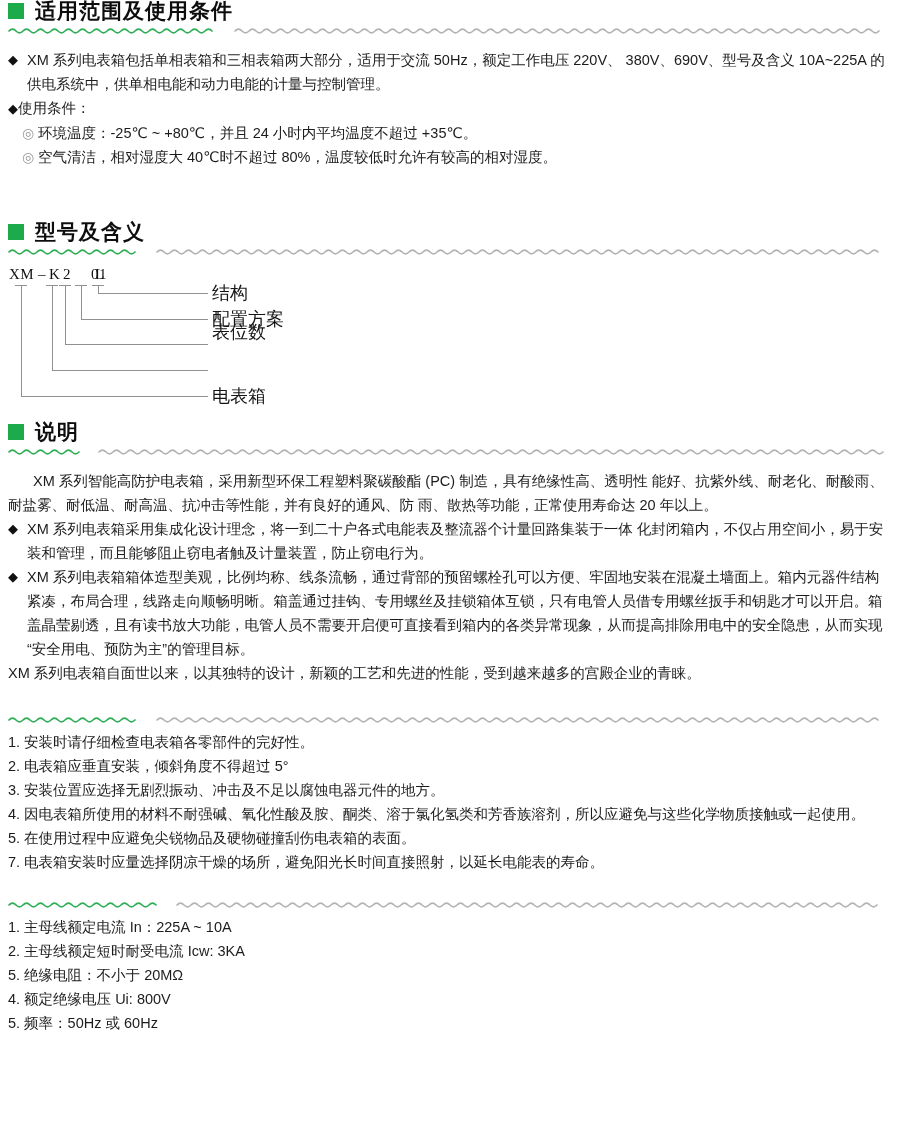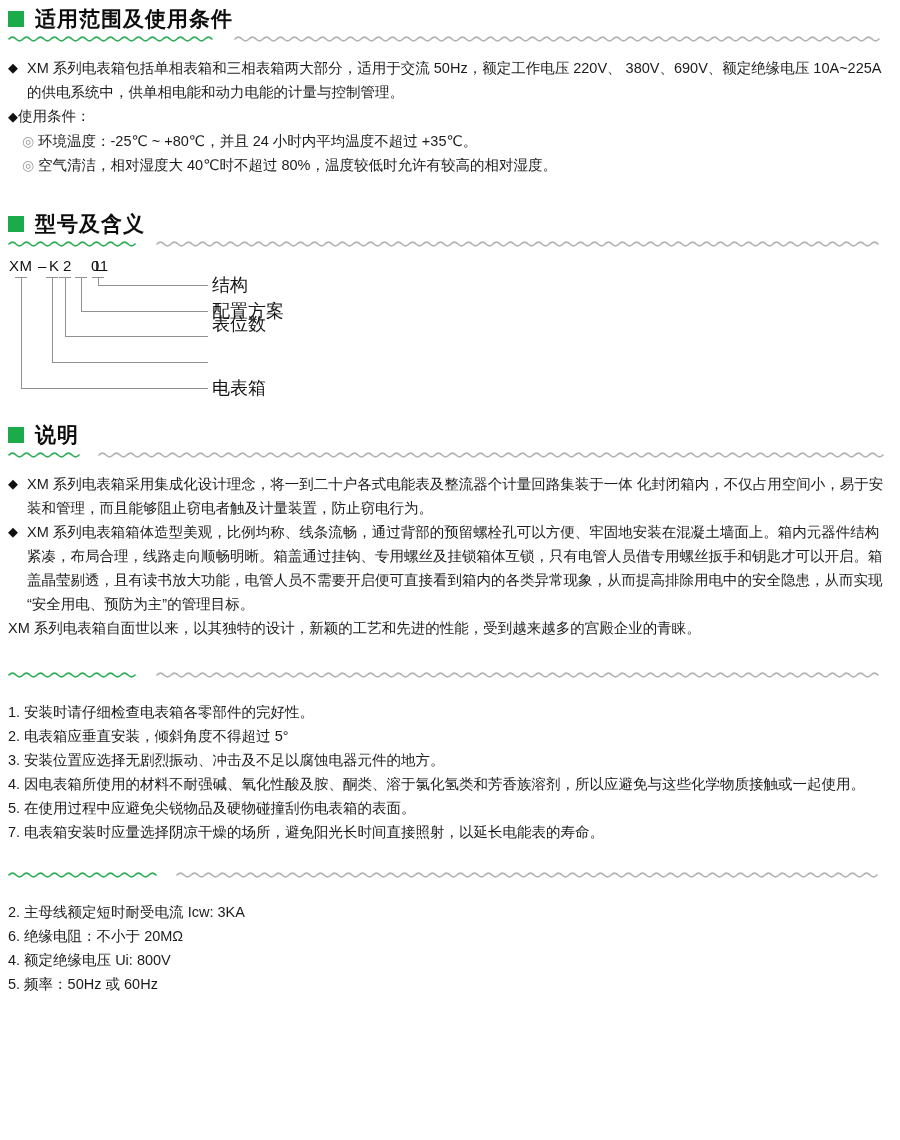--- a/index.html
+++ b/index.html
@@ -5,27 +5,27 @@
   :root{
     --green:#1caa4b;
     --wave-green:#2fae57;
     --wave-gray:#b3b3b3;
     --line-gray:#919191;
     --ink:#1c1c1c;
   }
   html,body{margin:0;padding:0;background:#ffffff;}
   .page{
     width:900px;height:1140px;box-sizing:border-box;
-    padding:8px 14px 0 8px;overflow:hidden;
+    padding:0 14px 0 8px;overflow:hidden;
     font-family:"Liberation Sans","DejaVu Sans",sans-serif;
     color:var(--ink);background:#fff;
   }
   section{display:block;}
-  .sec-model{margin-top:36px;}
-  .sec-desc{margin-top:17px;}
+  .sec-model{margin-top:52px;font-family:Liberation Serif, serif;}
+  .sec-desc{margin-top:6px;}
   .sec-install{margin-top:30px;}
   .sec-params{margin-top:26px;}
 
   .sec-head{display:flex;align-items:center;gap:11px;height:22px;}
   .sq{width:16px;height:16px;background:var(--green);flex:0 0 auto;}
   .sec-title{font-size:21px;font-weight:700;color:#0d0d0d;letter-spacing:1px;line-height:22px;}
 
   .wavebar{display:flex;align-items:center;gap:16px;margin-top:4px;height:10px;}
   svg.wave{display:block;height:10px;flex:0 0 auto;}
   .wave.green{color:var(--wave-green);}
@@ -42,21 +42,21 @@
   .indent-first{text-indent:25px;}
   .p4{margin-left:10px;}
 
   
   .diagram{position:relative;height:148px;margin-top:10px;}
   .code-part{position:absolute;top:-2px;font-size:15px;font-weight:500;color:#101010;letter-spacing:.5px;line-height:18px;}
   .tick{position:absolute;top:18px;width:12px;height:0;border-top:1.5px solid var(--line-gray);}
   .branch{position:absolute;top:19px;border-left:1.5px solid var(--line-gray);border-bottom:1.5px solid var(--line-gray);}
   .blabel{position:absolute;left:204px;font-size:18px;line-height:22px;color:#141414;white-space:nowrap;}
 
-  .list{margin-top:20px;font-size:14.5px;line-height:24px;}
+  .list{margin-top:5px;font-size:14.5px;line-height:24px;}
   .list p{margin:0;}
 </style>
 </head>
 <body>
 
 <div class="page">
 
   <section class="sec-scope">
     <div class="sec-head">
       <span class="sq"></span>
@@ -64,21 +64,21 @@
     </div>
     <div class="wavebar">
       <svg class="wave green" width="210" height="10" viewBox="0 0 210 10">
           <path d="M1 5 Q 4.5 1.3 8 5 Q 11.5 8.7 15 5 Q 18.5 1.3 22 5 Q 25.5 8.7 29 5 Q 32.5 1.3 36 5 Q 39.5 8.7 43 5 Q 46.5 1.3 50 5 Q 53.5 8.7 57 5 Q 60.5 1.3 64 5 Q 67.5 8.7 71 5 Q 74.5 1.3 78 5 Q 81.5 8.7 85 5 Q 88.5 1.3 92 5 Q 95.5 8.7 99 5 Q 102.5 1.3 106 5 Q 109.5 8.7 113 5 Q 116.5 1.3 120 5 Q 123.5 8.7 127 5 Q 130.5 1.3 134 5 Q 137.5 8.7 141 5 Q 144.5 1.3 148 5 Q 151.5 8.7 155 5 Q 158.5 1.3 162 5 Q 165.5 8.7 169 5 Q 172.5 1.3 176 5 Q 179.5 8.7 183 5 Q 186.5 1.3 190 5 Q 193.5 8.7 197 5 Q 200.5 1.3 204 5" fill="none" stroke="currentColor" stroke-width="1.7" stroke-linecap="round"></path>
         </svg>
       <svg class="wave gray" width="650" height="10" viewBox="0 0 650 10">
           <path d="M1 5 Q 4.5 1.3 8 5 Q 11.5 8.7 15 5 Q 18.5 1.3 22 5 Q 25.5 8.7 29 5 Q 32.5 1.3 36 5 Q 39.5 8.7 43 5 Q 46.5 1.3 50 5 Q 53.5 8.7 57 5 Q 60.5 1.3 64 5 Q 67.5 8.7 71 5 Q 74.5 1.3 78 5 Q 81.5 8.7 85 5 Q 88.5 1.3 92 5 Q 95.5 8.7 99 5 Q 102.5 1.3 106 5 Q 109.5 8.7 113 5 Q 116.5 1.3 120 5 Q 123.5 8.7 127 5 Q 130.5 1.3 134 5 Q 137.5 8.7 141 5 Q 144.5 1.3 148 5 Q 151.5 8.7 155 5 Q 158.5 1.3 162 5 Q 165.5 8.7 169 5 Q 172.5 1.3 176 5 Q 179.5 8.7 183 5 Q 186.5 1.3 190 5 Q 193.5 8.7 197 5 Q 200.5 1.3 204 5 Q 207.5 8.7 211 5 Q 214.5 1.3 218 5 Q 221.5 8.7 225 5 Q 228.5 1.3 232 5 Q 235.5 8.7 239 5 Q 242.5 1.3 246 5 Q 249.5 8.7 253 5 Q 256.5 1.3 260 5 Q 263.5 8.7 267 5 Q 270.5 1.3 274 5 Q 277.5 8.7 281 5 Q 284.5 1.3 288 5 Q 291.5 8.7 295 5 Q 298.5 1.3 302 5 Q 305.5 8.7 309 5 Q 312.5 1.3 316 5 Q 319.5 8.7 323 5 Q 326.5 1.3 330 5 Q 333.5 8.7 337 5 Q 340.5 1.3 344 5 Q 347.5 8.7 351 5 Q 354.5 1.3 358 5 Q 361.5 8.7 365 5 Q 368.5 1.3 372 5 Q 375.5 8.7 379 5 Q 382.5 1.3 386 5 Q 389.5 8.7 393 5 Q 396.5 1.3 400 5 Q 403.5 8.7 407 5 Q 410.5 1.3 414 5 Q 417.5 8.7 421 5 Q 424.5 1.3 428 5 Q 431.5 8.7 435 5 Q 438.5 1.3 442 5 Q 445.5 8.7 449 5 Q 452.5 1.3 456 5 Q 459.5 8.7 463 5 Q 466.5 1.3 470 5 Q 473.5 8.7 477 5 Q 480.5 1.3 484 5 Q 487.5 8.7 491 5 Q 494.5 1.3 498 5 Q 501.5 8.7 505 5 Q 508.5 1.3 512 5 Q 515.5 8.7 519 5 Q 522.5 1.3 526 5 Q 529.5 8.7 533 5 Q 536.5 1.3 540 5 Q 543.5 8.7 547 5 Q 550.5 1.3 554 5 Q 557.5 8.7 561 5 Q 564.5 1.3 568 5 Q 571.5 8.7 575 5 Q 578.5 1.3 582 5 Q 585.5 8.7 589 5 Q 592.5 1.3 596 5 Q 599.5 8.7 603 5 Q 606.5 1.3 610 5 Q 613.5 8.7 617 5 Q 620.5 1.3 624 5 Q 627.5 8.7 631 5 Q 634.5 1.3 638 5 Q 641.5 8.7 645 5" fill="none" stroke="currentColor" stroke-width="1.7" stroke-linecap="round"></path>
         </svg>
     </div>
     <div class="sec-body">
-      <p class="hang"><span class="bul diamond">◆</span><span>XM 系列电表箱包括单相表箱和三相表箱两大部分，适用于交流 50Hz，额定工作电压 220V、 380V、690V、额定绝缘电压 10A~225A 的供电系统中，供单相电能和动力电能的计量与控制管理。</span></p>
+      <p class="hang"><span class="bul diamond">◆</span><span>XM 系列电表箱包括单相表箱和三相表箱两大部分，适用于交流 50Hz，额定工作电压 220V、 380V、690V、型号及含义 10A~225A 的供电系统中，供单相电能和动力电能的计量与控制管理。</span></p>
       <p><span class="bul diamond">◆</span><span>使用条件：</span></p>
       <div class="conds">
         <p class="hang"><span class="bul circle">◎</span><span>环境温度：-25℃ ~ +80℃，并且 24 小时内平均温度不超过 +35℃。</span></p>
         <p class="hang"><span class="bul circle">◎</span><span>空气清洁，相对湿度大 40℃时不超过 80%，温度较低时允许有较高的相对湿度。</span></p>
       </div>
     </div>
   </section>
 
   <section class="sec-model">
     <div class="sec-head">
@@ -128,20 +128,21 @@
     </div>
     <div class="wavebar">
       <svg class="wave green" width="74" height="10" viewBox="0 0 74 10">
           <path d="M1 5 Q 4.5 1.3 8 5 Q 11.5 8.7 15 5 Q 18.5 1.3 22 5 Q 25.5 8.7 29 5 Q 32.5 1.3 36 5 Q 39.5 8.7 43 5 Q 46.5 1.3 50 5 Q 53.5 8.7 57 5 Q 60.5 1.3 64 5 Q 67.5 8.7 71 5" fill="none" stroke="currentColor" stroke-width="1.7" stroke-linecap="round"></path>
         </svg>
       <svg class="wave gray" width="786" height="10" viewBox="0 0 786 10">
           <path d="M1 5 Q 4.5 1.3 8 5 Q 11.5 8.7 15 5 Q 18.5 1.3 22 5 Q 25.5 8.7 29 5 Q 32.5 1.3 36 5 Q 39.5 8.7 43 5 Q 46.5 1.3 50 5 Q 53.5 8.7 57 5 Q 60.5 1.3 64 5 Q 67.5 8.7 71 5 Q 74.5 1.3 78 5 Q 81.5 8.7 85 5 Q 88.5 1.3 92 5 Q 95.5 8.7 99 5 Q 102.5 1.3 106 5 Q 109.5 8.7 113 5 Q 116.5 1.3 120 5 Q 123.5 8.7 127 5 Q 130.5 1.3 134 5 Q 137.5 8.7 141 5 Q 144.5 1.3 148 5 Q 151.5 8.7 155 5 Q 158.5 1.3 162 5 Q 165.5 8.7 169 5 Q 172.5 1.3 176 5 Q 179.5 8.7 183 5 Q 186.5 1.3 190 5 Q 193.5 8.7 197 5 Q 200.5 1.3 204 5 Q 207.5 8.7 211 5 Q 214.5 1.3 218 5 Q 221.5 8.7 225 5 Q 228.5 1.3 232 5 Q 235.5 8.7 239 5 Q 242.5 1.3 246 5 Q 249.5 8.7 253 5 Q 256.5 1.3 260 5 Q 263.5 8.7 267 5 Q 270.5 1.3 274 5 Q 277.5 8.7 281 5 Q 284.5 1.3 288 5 Q 291.5 8.7 295 5 Q 298.5 1.3 302 5 Q 305.5 8.7 309 5 Q 312.5 1.3 316 5 Q 319.5 8.7 323 5 Q 326.5 1.3 330 5 Q 333.5 8.7 337 5 Q 340.5 1.3 344 5 Q 347.5 8.7 351 5 Q 354.5 1.3 358 5 Q 361.5 8.7 365 5 Q 368.5 1.3 372 5 Q 375.5 8.7 379 5 Q 382.5 1.3 386 5 Q 389.5 8.7 393 5 Q 396.5 1.3 400 5 Q 403.5 8.7 407 5 Q 410.5 1.3 414 5 Q 417.5 8.7 421 5 Q 424.5 1.3 428 5 Q 431.5 8.7 435 5 Q 438.5 1.3 442 5 Q 445.5 8.7 449 5 Q 452.5 1.3 456 5 Q 459.5 8.7 463 5 Q 466.5 1.3 470 5 Q 473.5 8.7 477 5 Q 480.5 1.3 484 5 Q 487.5 8.7 491 5 Q 494.5 1.3 498 5 Q 501.5 8.7 505 5 Q 508.5 1.3 512 5 Q 515.5 8.7 519 5 Q 522.5 1.3 526 5 Q 529.5 8.7 533 5 Q 536.5 1.3 540 5 Q 543.5 8.7 547 5 Q 550.5 1.3 554 5 Q 557.5 8.7 561 5 Q 564.5 1.3 568 5 Q 571.5 8.7 575 5 Q 578.5 1.3 582 5 Q 585.5 8.7 589 5 Q 592.5 1.3 596 5 Q 599.5 8.7 603 5 Q 606.5 1.3 610 5 Q 613.5 8.7 617 5 Q 620.5 1.3 624 5 Q 627.5 8.7 631 5 Q 634.5 1.3 638 5 Q 641.5 8.7 645 5 Q 648.5 1.3 652 5 Q 655.5 8.7 659 5 Q 662.5 1.3 666 5 Q 669.5 8.7 673 5 Q 676.5 1.3 680 5 Q 683.5 8.7 687 5 Q 690.5 1.3 694 5 Q 697.5 8.7 701 5 Q 704.5 1.3 708 5 Q 711.5 8.7 715 5 Q 718.5 1.3 722 5 Q 725.5 8.7 729 5 Q 732.5 1.3 736 5 Q 739.5 8.7 743 5 Q 746.5 1.3 750 5 Q 753.5 8.7 757 5 Q 760.5 1.3 764 5 Q 767.5 8.7 771 5 Q 774.5 1.3 778 5 Q 781.5 8.7 785 5" fill="none" stroke="currentColor" stroke-width="1.7" stroke-linecap="round"></path>
         </svg>
     </div>
     <div class="sec-body">
+      <p class="indent-first">XM 系列智能高防护电表箱，采用新型环保工程塑料聚碳酸酯 (PC) 制造，具有绝缘性高、透明性 能好、抗紫外线、耐老化、耐酸雨、耐盐雾、耐低温、耐高温、抗冲击等性能，并有良好的通风、防 雨、散热等功能，正常使用寿命达 20 年以上。</p>
       <p class="hang"><span class="bul diamond">◆</span><span>XM 系列电表箱采用集成化设计理念，将一到二十户各式电能表及整流器个计量回路集装于一体 化封闭箱内，不仅占用空间小，易于安装和管理，而且能够阻止窃电者触及计量装置，防止窃电行为。</span></p>
       <p class="hang"><span class="bul diamond">◆</span><span>XM 系列电表箱箱体造型美观，比例均称、线条流畅，通过背部的预留螺栓孔可以方便、牢固地安装在混凝土墙面上。箱内元器件结构紧凑，布局合理，线路走向顺畅明晰。箱盖通过挂钩、专用螺丝及挂锁箱体互锁，只有电管人员借专用螺丝扳手和钥匙才可以开启。箱盖晶莹剔透，且有读书放大功能，电管人员不需要开启便可直接看到箱内的各类异常现象，从而提高排除用电中的安全隐患，从而实现“安全用电、预防为主”的管理目标。</span></p>
       <p class="p4">XM 系列电表箱自面世以来，以其独特的设计，新颖的工艺和先进的性能，受到越来越多的宫殿企业的青睐。</p>
     </div>
   </section>
 
   <section class="sec-install">
     <div class="wavebar">
       <svg class="wave green" width="132" height="10" viewBox="0 0 132 10">
           <path d="M1 5 Q 4.5 1.3 8 5 Q 11.5 8.7 15 5 Q 18.5 1.3 22 5 Q 25.5 8.7 29 5 Q 32.5 1.3 36 5 Q 39.5 8.7 43 5 Q 46.5 1.3 50 5 Q 53.5 8.7 57 5 Q 60.5 1.3 64 5 Q 67.5 8.7 71 5 Q 74.5 1.3 78 5 Q 81.5 8.7 85 5 Q 88.5 1.3 92 5 Q 95.5 8.7 99 5 Q 102.5 1.3 106 5 Q 109.5 8.7 113 5 Q 116.5 1.3 120 5 Q 123.5 8.7 127 5" fill="none" stroke="currentColor" stroke-width="1.7" stroke-linecap="round"></path>
@@ -163,21 +164,22 @@
   <section class="sec-params">
     <div class="wavebar">
       <svg class="wave green" width="152" height="10" viewBox="0 0 152 10">
           <path d="M1 5 Q 4.5 1.3 8 5 Q 11.5 8.7 15 5 Q 18.5 1.3 22 5 Q 25.5 8.7 29 5 Q 32.5 1.3 36 5 Q 39.5 8.7 43 5 Q 46.5 1.3 50 5 Q 53.5 8.7 57 5 Q 60.5 1.3 64 5 Q 67.5 8.7 71 5 Q 74.5 1.3 78 5 Q 81.5 8.7 85 5 Q 88.5 1.3 92 5 Q 95.5 8.7 99 5 Q 102.5 1.3 106 5 Q 109.5 8.7 113 5 Q 116.5 1.3 120 5 Q 123.5 8.7 127 5 Q 130.5 1.3 134 5 Q 137.5 8.7 141 5 Q 144.5 1.3 148 5" fill="none" stroke="currentColor" stroke-width="1.7" stroke-linecap="round"></path>
         </svg>
       <svg class="wave gray" width="708" height="10" viewBox="0 0 708 10">
           <path d="M1 5 Q 4.5 1.3 8 5 Q 11.5 8.7 15 5 Q 18.5 1.3 22 5 Q 25.5 8.7 29 5 Q 32.5 1.3 36 5 Q 39.5 8.7 43 5 Q 46.5 1.3 50 5 Q 53.5 8.7 57 5 Q 60.5 1.3 64 5 Q 67.5 8.7 71 5 Q 74.5 1.3 78 5 Q 81.5 8.7 85 5 Q 88.5 1.3 92 5 Q 95.5 8.7 99 5 Q 102.5 1.3 106 5 Q 109.5 8.7 113 5 Q 116.5 1.3 120 5 Q 123.5 8.7 127 5 Q 130.5 1.3 134 5 Q 137.5 8.7 141 5 Q 144.5 1.3 148 5 Q 151.5 8.7 155 5 Q 158.5 1.3 162 5 Q 165.5 8.7 169 5 Q 172.5 1.3 176 5 Q 179.5 8.7 183 5 Q 186.5 1.3 190 5 Q 193.5 8.7 197 5 Q 200.5 1.3 204 5 Q 207.5 8.7 211 5 Q 214.5 1.3 218 5 Q 221.5 8.7 225 5 Q 228.5 1.3 232 5 Q 235.5 8.7 239 5 Q 242.5 1.3 246 5 Q 249.5 8.7 253 5 Q 256.5 1.3 260 5 Q 263.5 8.7 267 5 Q 270.5 1.3 274 5 Q 277.5 8.7 281 5 Q 284.5 1.3 288 5 Q 291.5 8.7 295 5 Q 298.5 1.3 302 5 Q 305.5 8.7 309 5 Q 312.5 1.3 316 5 Q 319.5 8.7 323 5 Q 326.5 1.3 330 5 Q 333.5 8.7 337 5 Q 340.5 1.3 344 5 Q 347.5 8.7 351 5 Q 354.5 1.3 358 5 Q 361.5 8.7 365 5 Q 368.5 1.3 372 5 Q 375.5 8.7 379 5 Q 382.5 1.3 386 5 Q 389.5 8.7 393 5 Q 396.5 1.3 400 5 Q 403.5 8.7 407 5 Q 410.5 1.3 414 5 Q 417.5 8.7 421 5 Q 424.5 1.3 428 5 Q 431.5 8.7 435 5 Q 438.5 1.3 442 5 Q 445.5 8.7 449 5 Q 452.5 1.3 456 5 Q 459.5 8.7 463 5 Q 466.5 1.3 470 5 Q 473.5 8.7 477 5 Q 480.5 1.3 484 5 Q 487.5 8.7 491 5 Q 494.5 1.3 498 5 Q 501.5 8.7 505 5 Q 508.5 1.3 512 5 Q 515.5 8.7 519 5 Q 522.5 1.3 526 5 Q 529.5 8.7 533 5 Q 536.5 1.3 540 5 Q 543.5 8.7 547 5 Q 550.5 1.3 554 5 Q 557.5 8.7 561 5 Q 564.5 1.3 568 5 Q 571.5 8.7 575 5 Q 578.5 1.3 582 5 Q 585.5 8.7 589 5 Q 592.5 1.3 596 5 Q 599.5 8.7 603 5 Q 606.5 1.3 610 5 Q 613.5 8.7 617 5 Q 620.5 1.3 624 5 Q 627.5 8.7 631 5 Q 634.5 1.3 638 5 Q 641.5 8.7 645 5 Q 648.5 1.3 652 5 Q 655.5 8.7 659 5 Q 662.5 1.3 666 5 Q 669.5 8.7 673 5 Q 676.5 1.3 680 5 Q 683.5 8.7 687 5 Q 690.5 1.3 694 5 Q 697.5 8.7 701 5" fill="none" stroke="currentColor" stroke-width="1.7" stroke-linecap="round"></path>
         </svg>
     </div>
     <div class="list">
+      <p>1. 主母线额定电流 In：225A ~ 10A</p>
       <p>2. 主母线额定短时耐受电流 Icw: 3KA</p>
-      <p>6. 绝缘电阻：不小于 20MΩ</p>
+      <p>5. 绝缘电阻：不小于 20MΩ</p>
       <p>4. 额定绝缘电压 Ui: 800V</p>
       <p>5. 频率：50Hz 或 60Hz</p>
 
     </div>
   </section>
 
 </div>
 
 </body></html>

